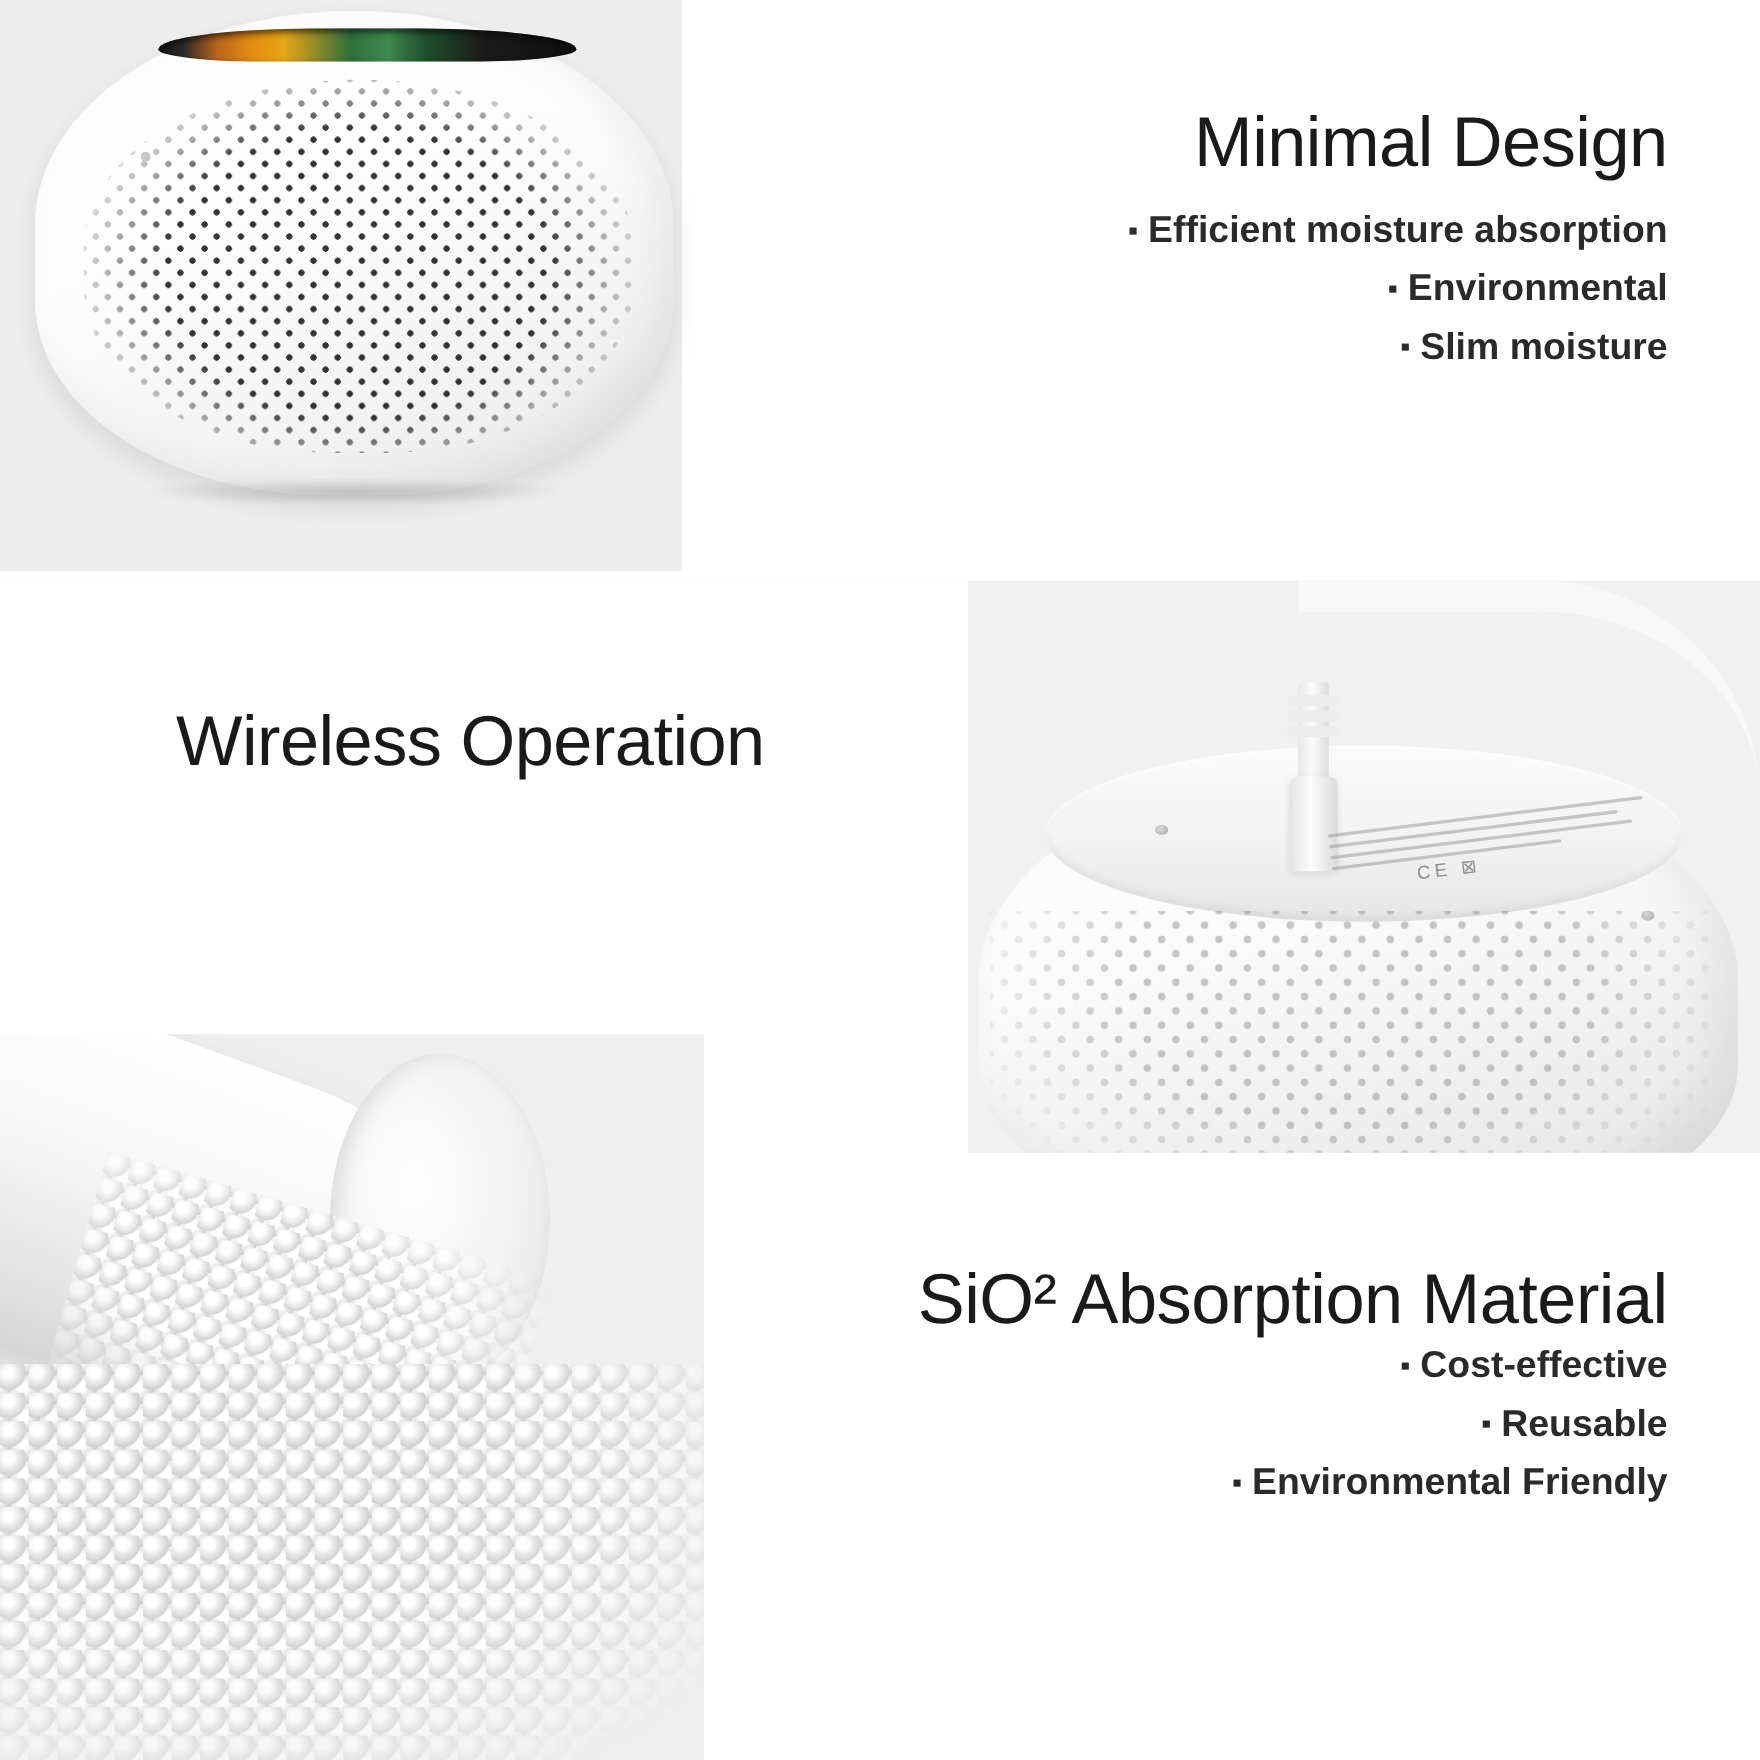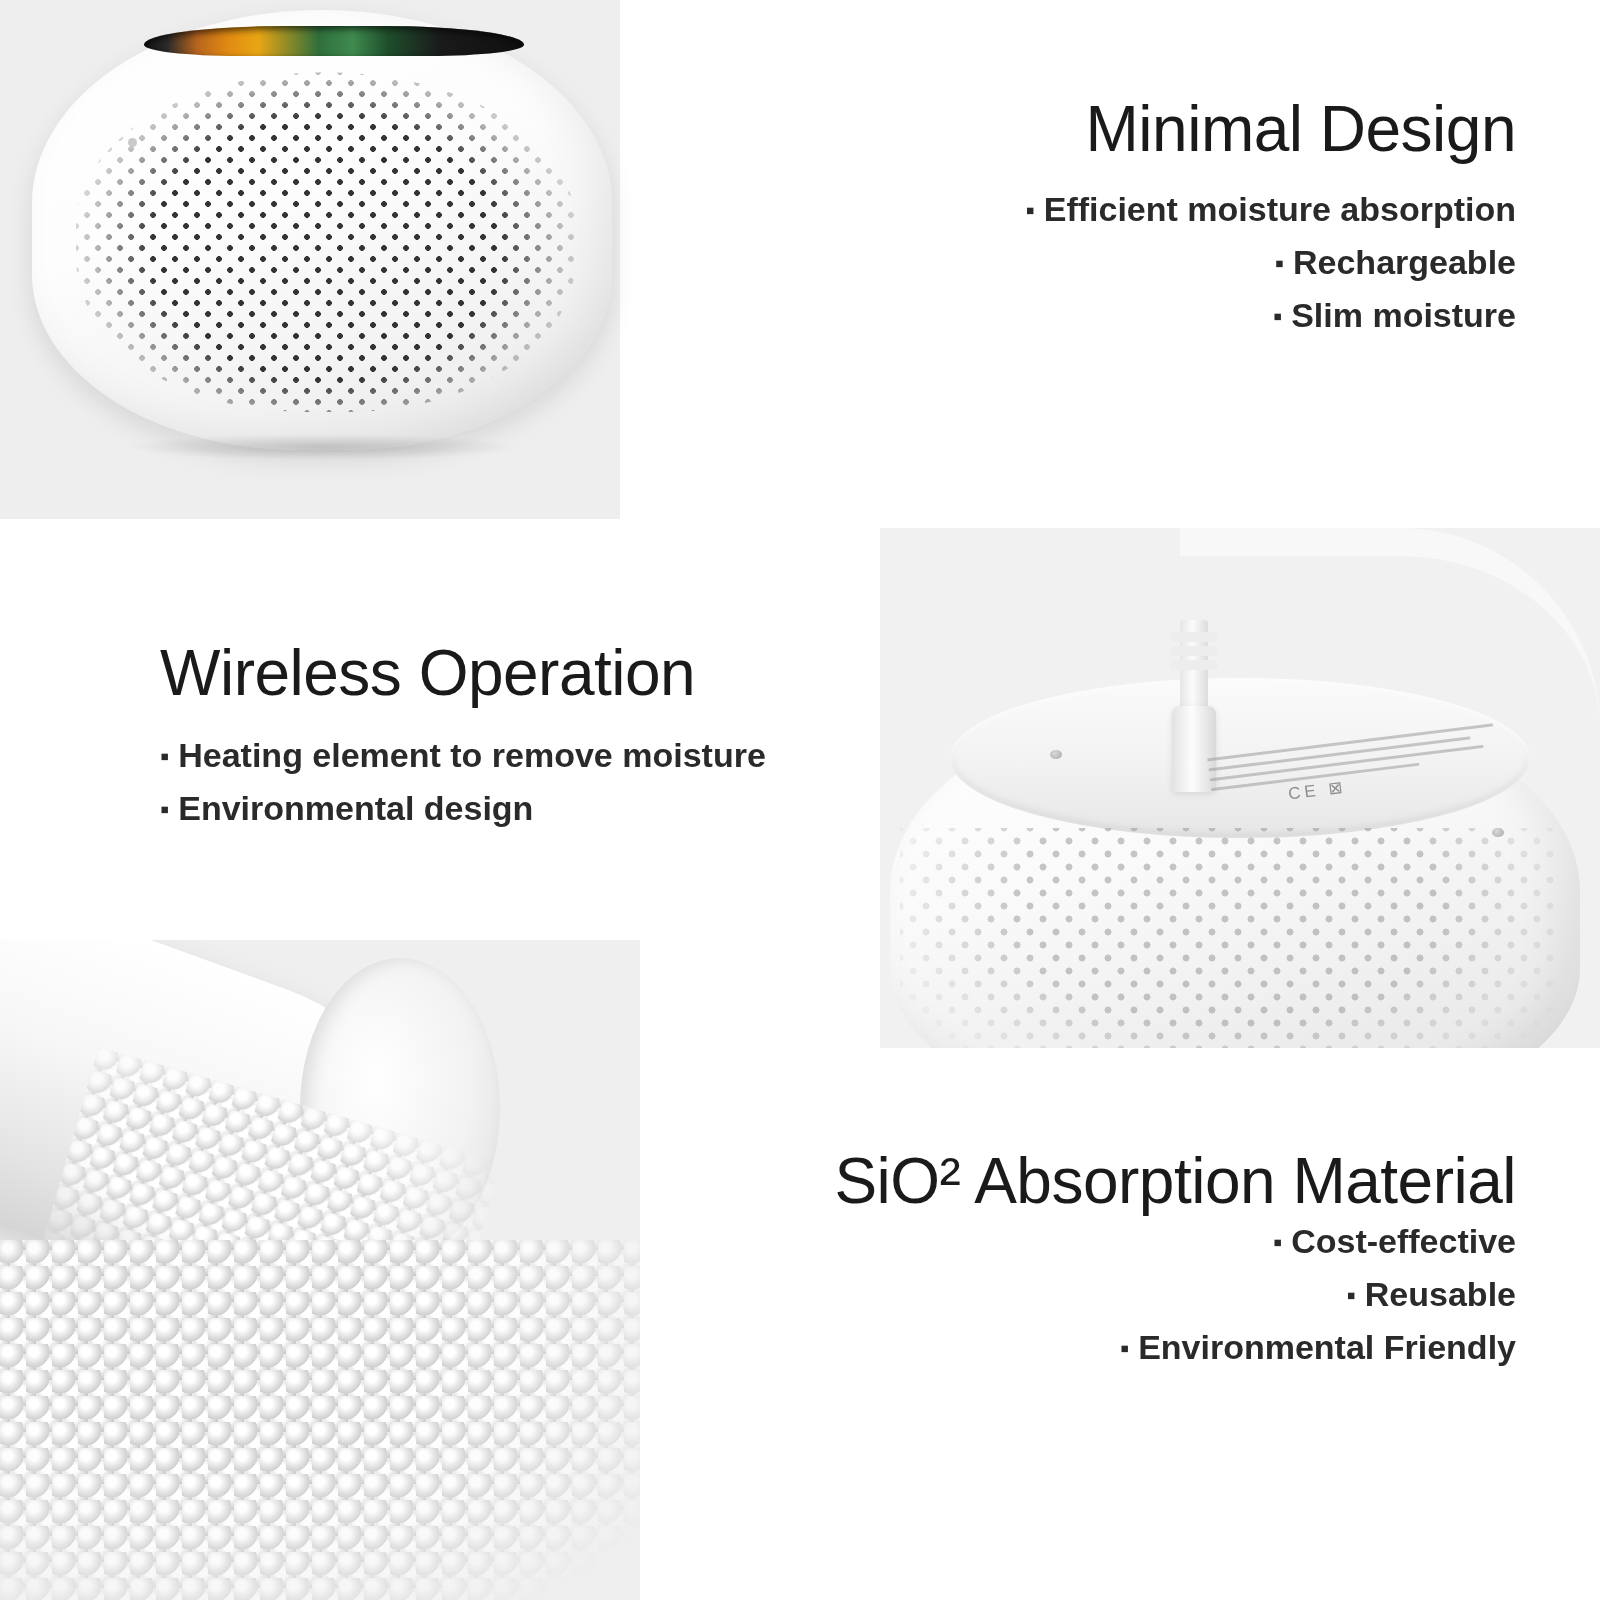--- a/index.html
+++ b/index.html
@@ -98,21 +98,21 @@
     top: 96px;
     text-align: right;
   }
   #block-minimal .headline { margin-bottom: 20px; }
 
   #block-wireless {
     left: 160px;
     top: 640px;
     text-align: left;
   }
-  #block-wireless .headline { margin-bottom: 22px; }
+  #block-wireless .headline { margin-bottom: 22px; text-align: right; }
 
   #block-sio2 {
     right: 40px;
     top: 1148px;
     text-align: right;
   }
   #block-sio2 .headline { }
 
   
   #img-device-front {
@@ -332,21 +332,21 @@
 
   </div>
 
   <div class="text-block" id="block-minimal">
     <div class="headline">Minimal Design</div>
     <ul class="bullet-list">
       <li class="bullet-item">
         <span class="bullet-mark">▪</span><span>Efficient moisture absorption</span>
       </li>
       <li class="bullet-item">
-        <span class="bullet-mark">▪</span><span>Rechargeable</span>
+        <span class="bullet-mark">▪</span><span>Environmental</span>
       </li>
       <li class="bullet-item">
         <span class="bullet-mark">▪</span><span>Slim moisture</span>
       </li>
     </ul>
   </div>
 
   <div class="divider" style="left:0;top:519px;width:1600px;height:10px;"></div>
 
   <div class="panel" id="panel-mid"></div>
@@ -367,28 +367,20 @@
       <div class="c-label-line" style="width:70%"></div>
     </div>
     <div class="c-ce">CE ⊠</div>
     <div class="c-screw" style="left:170px;top:222px;"></div>
     <div class="c-screw" style="left:612px;top:300px;"></div>
 
   </div>
 
   <div class="text-block" id="block-wireless">
     <div class="headline">Wireless Operation</div>
-    <ul class="bullet-list">
-      <li class="bullet-item">
-        <span class="bullet-mark">▪</span><span>Heating element to remove moisture</span>
-      </li>
-      <li class="bullet-item">
-        <span class="bullet-mark">▪</span><span>Environmental design</span>
-      </li>
-    </ul>
   </div>
 
   <div class="panel" id="panel-bottom"></div>
   <div class="panel" id="panel-bottom-white"></div>
 
   <div id="img-beads">
     <div class="jar"></div>
     <div class="jar-mouth"></div>
     <div class="beads-spill"></div>
     <div class="beads"></div>

